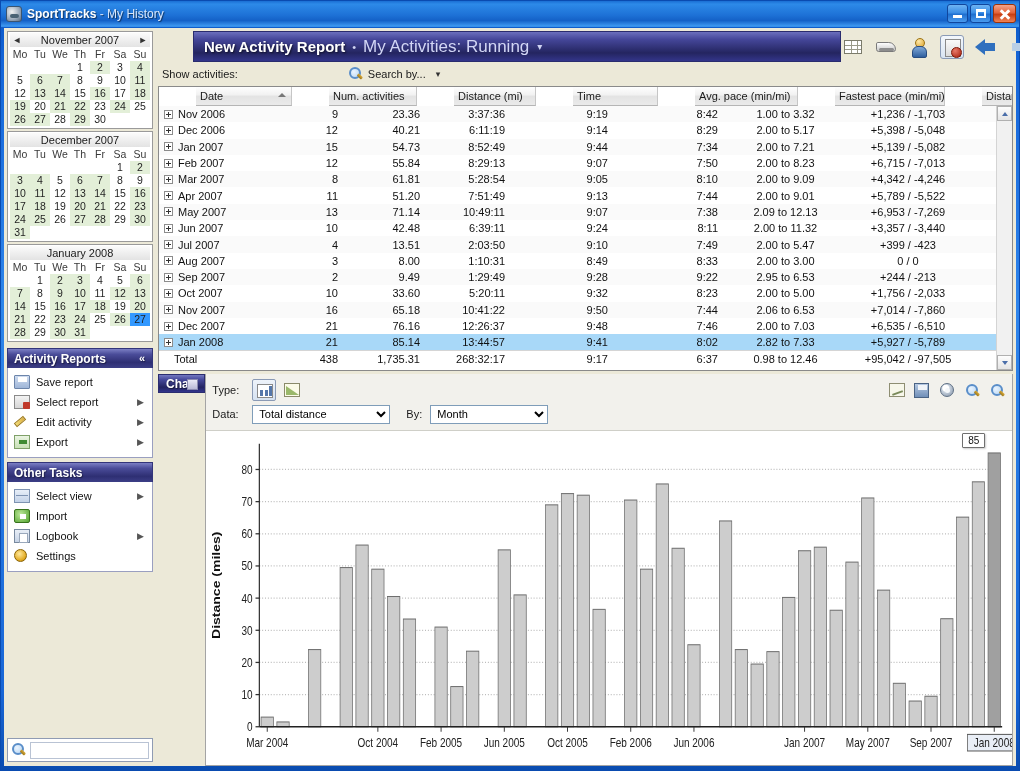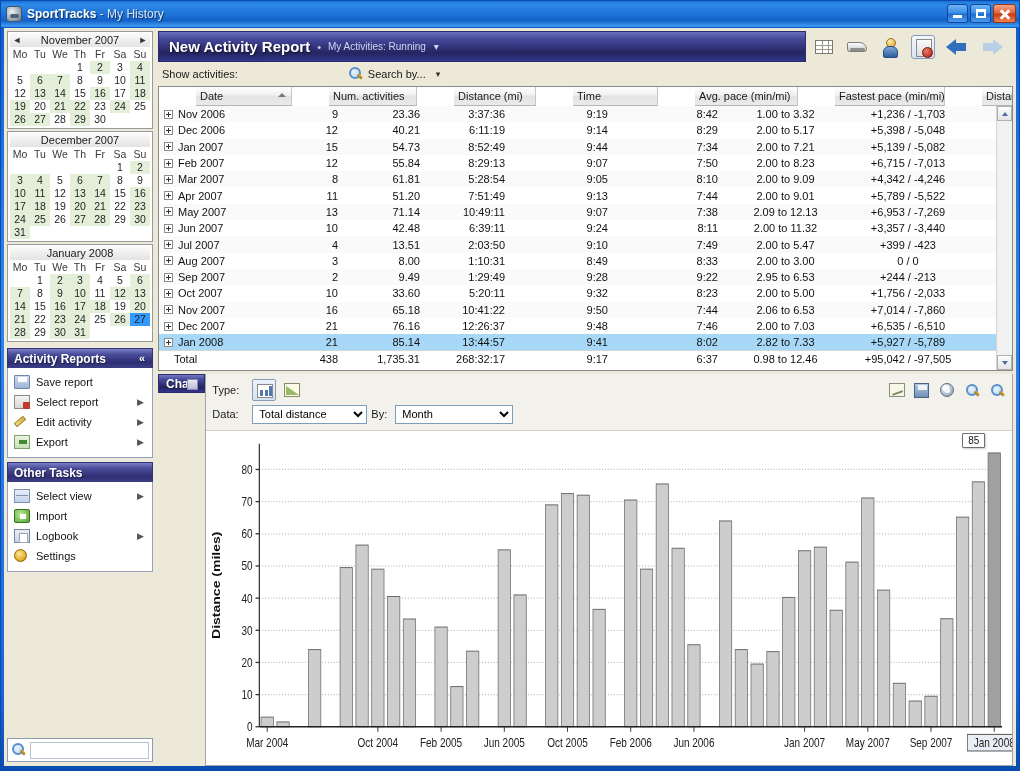--- a/index.html
+++ b/index.html
@@ -154,24 +154,24 @@
   #main { flex: 1 1 auto; display: flex; flex-direction: column; padding: 3px 3px 0 2px; min-width:0; }
 
   #rpt-header {
     height: 31px; display: flex; align-items: center;
     background: linear-gradient(to bottom,#6b6fbd 0%,#45479a 25%,#242560 72%,#33358a 100%);
     border: 1px solid #2a2c6e; padding: 0 10px; color: #fff; position: relative;
     width: 648px; flex: 0 0 auto;
   }
   #rpt-header .big { font-size: 15px; font-weight: bold; text-shadow: 1px 1px 2px rgba(0,0,0,.6); }
   #rpt-header .dot { margin: 0 7px; color: #cfd3f2; font-size: 11px; }
-  #rpt-header .sm { font-size: 10px; color: #d2d6f5; }
+  #rpt-header .sm { font-size: 17px; color: #d2d6f5; }
   #rpt-header .caret { margin-left: 8px; color:#cfd3f2; font-size:10px; }
 
-  #hdr-row { display: flex; align-items: center; }
+  #hdr-row { display: flex; align-items: center; margin-left: 35px; }
   #toolbar-top {
     flex: 1 1 auto; display: flex; align-items: center; justify-content: flex-end;
     gap: 9px; height: 31px; padding-right: 8px;
   }
   .tbtn { width: 24px; height: 24px; position: relative; border-radius: 3px; }
   .tbtn.sel { border: 1px solid #8a9ab5; background: linear-gradient(#f3f7fc,#d9e4f2); }
 
   .ic-grid { position:absolute; left:3px; top:5px; width:18px; height:14px; background:#fff; border:1px solid #7b7b6b; }
   .ic-grid::before { content:''; position:absolute; left:0; top:4px; width:100%; height:1px; background:#9a9a8a; box-shadow:0 4px 0 #9a9a8a; }
   .ic-grid::after { content:''; position:absolute; left:6px; top:0; width:1px; height:100%; background:#9a9a8a; box-shadow:6px 0 0 #9a9a8a; }
@@ -273,21 +273,21 @@
   .ic-bars { position:absolute; left:4px; top:4px; width:16px; height:14px; background:#fff; border:1px solid #8a8a8a; }
   .ic-bars::before { content:''; position:absolute; left:2px; bottom:1px; width:3px; height:6px; background:#5577aa; box-shadow: 5px 0 0 #5577aa; }
   .ic-bars::after { content:''; position:absolute; left:11px; bottom:1px; width:3px; height:10px; background:#5577aa; }
   .ic-area { position:absolute; left:4px; top:4px; width:16px; height:14px; background:#fbfbe8; border:1px solid #8a8a6a; }
   .ic-area::after { content:''; position:absolute; left:1px; bottom:1px; width:0; height:0;
     border-left: 13px solid #9ab86a; border-top: 9px solid transparent; }
   select.sel-ctl {
     height: 19px; font-size: 11px; font-family: "Liberation Sans", sans-serif;
     border: 1px solid #7f9db9; background:#fff; padding: 0 2px;
   }
-  #sel-data { width: 115px; margin-right: 4px; }
+  #sel-data { width: 138px; margin-right: 16px; }
   #sel-by { width: 118px; }
   #ctrl .byLab { margin-right: 8px; }
   #ctrl-right { margin-left: auto; display: flex; align-items: center; gap: 8px; }
   .mini { width: 17px; height: 17px; position: relative; }
   .ic-chartmini { position:absolute; left:0; top:1px; width:16px; height:14px; background:#f7f7ea; border:1px solid #8e8e72; }
   .ic-chartmini::after { content:''; position:absolute; left:2px; bottom:2px; width:11px; height:1.5px; background:#7a8a5a; transform: rotate(-20deg); }
   .ic-disk { position:absolute; left:0; top:1px; width:15px; height:15px; background: linear-gradient(#b6c9e2,#708fb8); border:1px solid #4a6384; }
   .ic-disk::after { content:''; position:absolute; left:3px; top:1px; width:9px; height:5px; background:#f0f4f9; }
   .ic-gear { position:absolute; left:1px; top:1px; width:14px; height:14px; border-radius:50%;
     background: radial-gradient(circle at 40% 35%,#ffffff 0 3px,#c8d2de 4px,#7f8fa4 100%); border:1px solid #5f7085; }

